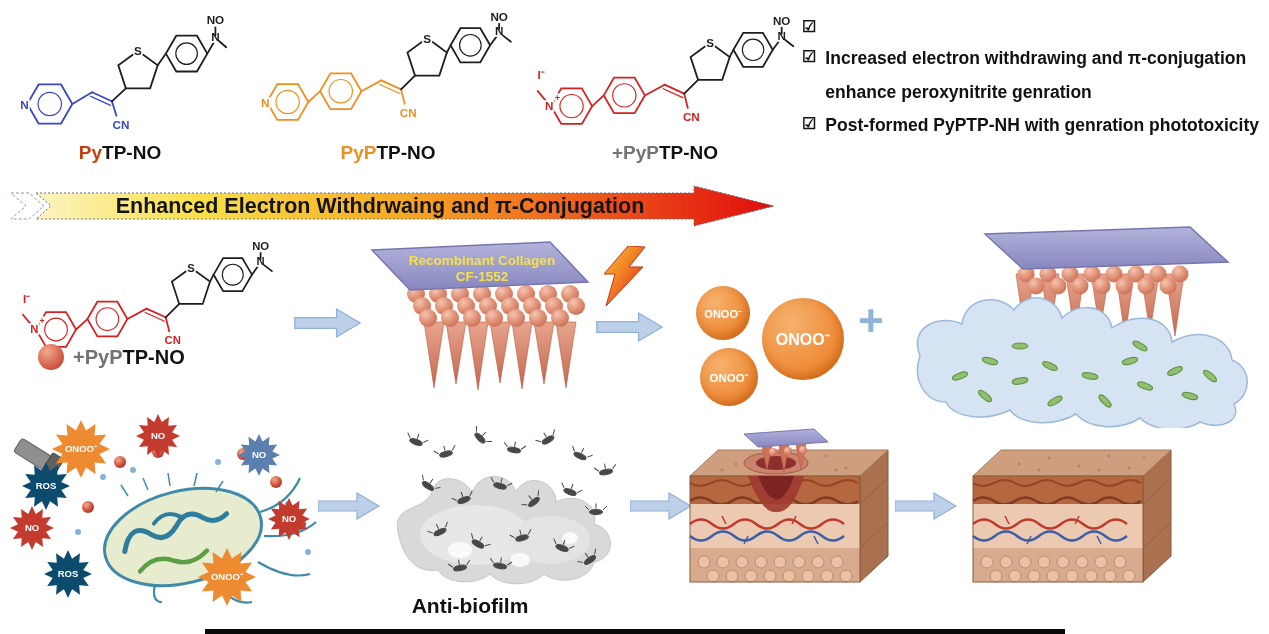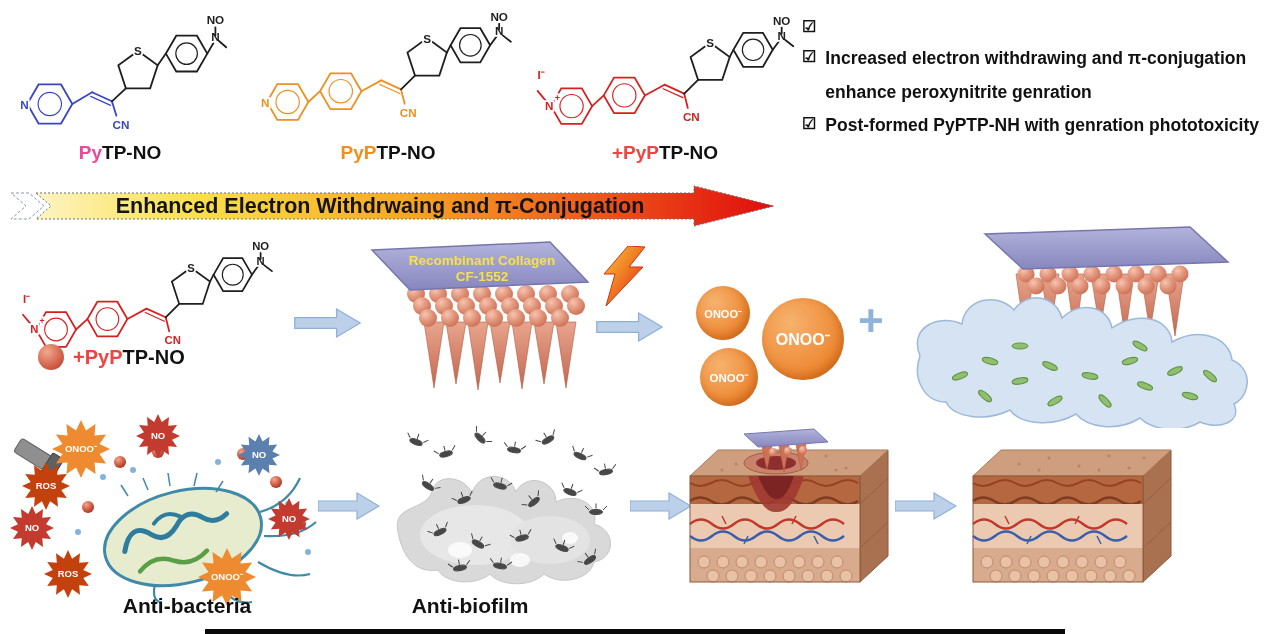--- a/index.html
+++ b/index.html
@@ -11,21 +11,21 @@
   .bond{stroke:#1e1e1e;stroke-width:2;fill:none;stroke-linecap:round;}
   .thin{stroke-width:1.4;}
   .bblue{stroke:#3947c3;} .borange{stroke:#ef8f1f;} .bred{stroke:#d62020;}
   .arc{fill:none;stroke-width:1.3;}
   .atom{font:bold 13px "Liberation Sans",sans-serif;fill:#1e1e1e;text-anchor:middle;
         paint-order:stroke;stroke:#fff;stroke-width:4px;}
   .atom-sm{font-size:10px;}
   .ablue{fill:#3947c3;} .aorange{fill:#ef8f1f;} .ared{fill:#d62020;}
 
   .compound-label{font-weight:bold;font-size:19px;text-align:center;}
-  .txt-blue{color:#ec4899;margin-top:30px;} .txt-orange{color:#ef8f1f;} .txt-red{color:#ef4444;}
+  .txt-blue{color:#c2410c;margin-top:30px;} .txt-orange{color:#ef8f1f;} .txt-red{color:#737373;}
 
   
   .checklist{width:462px;}
   .check-item{display:flex;gap:9px;font-weight:bold;font-size:17.5px;line-height:1.9;}
   .checkbox{flex:0 0 auto;font-size:16px;}
 
   
   .banner-text{font:bold 21.5px "Liberation Sans",sans-serif;fill:#141414;text-anchor:middle;}
 
   
@@ -38,21 +38,21 @@
   .plus-sign{font-size:44px;font-weight:bold;color:#8fb3d9;}
 
   
   .burst{display:flex;align-items:center;justify-content:center;color:#fff;font-weight:bold;
          font-size:9.5px;text-align:center;line-height:1;
          clip-path:polygon(100% 50%,81.9% 58.5%,93.3% 75%,73.3% 73.3%,75% 93.3%,58.5% 81.9%,50% 100%,
                            41.5% 81.9%,25% 93.3%,26.7% 73.3%,6.7% 75%,18.1% 58.5%,0% 50%,18.1% 41.5%,
                            6.7% 25%,26.7% 26.7%,25% 6.7%,41.5% 18.1%,50% 0%,58.5% 18.1%,75% 6.7%,
                            73.3% 26.7%,93.3% 25%,81.9% 41.5%);}
   .burst-orange{background:#ee8a2f;} .burst-red{background:#c23b2e;}
-  .burst-purple{background:#c2410c;} .burst-blue{background:#5b7fae;}
+  .burst-purple{background:#0c4a6e;} .burst-blue{background:#5b7fae;}
 
   .sphere{width:26px;height:26px;border-radius:50%;
           background:radial-gradient(circle at 35% 30%, #f2a98e, #cc5540 70%, #a93224);}
   .mid-compound-label{display:flex;align-items:center;gap:9px;font-weight:bold;font-size:20px;}
 
   .panel-label{font-weight:bold;font-size:21px;text-align:center;}
   .divider{background:#0a0a0a;}
 </style>
 </head>
 <body>
@@ -535,18 +535,17 @@
         <circle cx="75" cy="150" r="6"></circle>
       <circle cx="94" cy="150" r="6"></circle>
         <circle cx="113" cy="150" r="6"></circle>
         <circle cx="132" cy="150" r="6"></circle>
       <circle cx="151" cy="150" r="6"></circle>
         <circle cx="170" cy="150" r="6"></circle>
     </g>
     <rect x="14" y="50" width="170" height="106" fill="none" stroke="#8a5a3c"></rect>
   </svg>
 
-  <div class="abs panel-label" style="left:62px;top:594px;width:250px">Anti-bacteria</div>
   <div class="abs panel-label" style="left:345px;top:594px;width:250px">Anti-biofilm</div>
 
   <div class="abs divider" style="left:205px;top:629px;width:860px;height:5px"></div>
 
 </div>
 
 </body></html>

